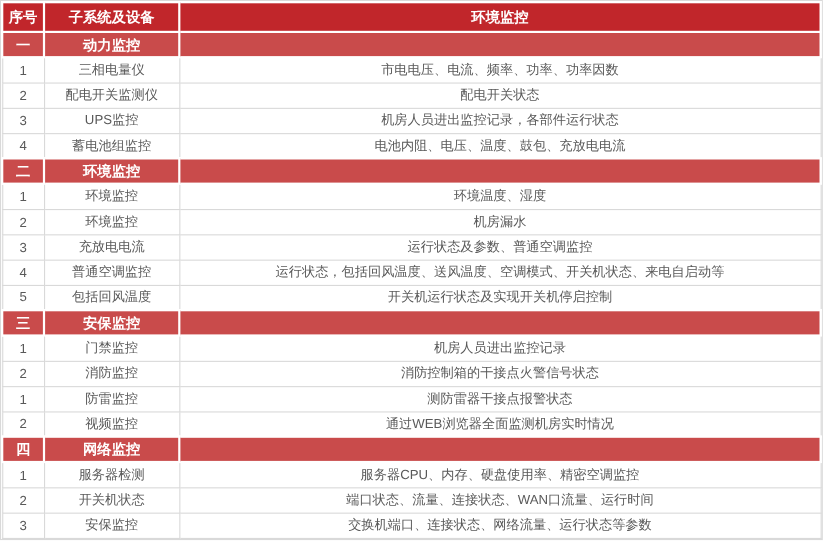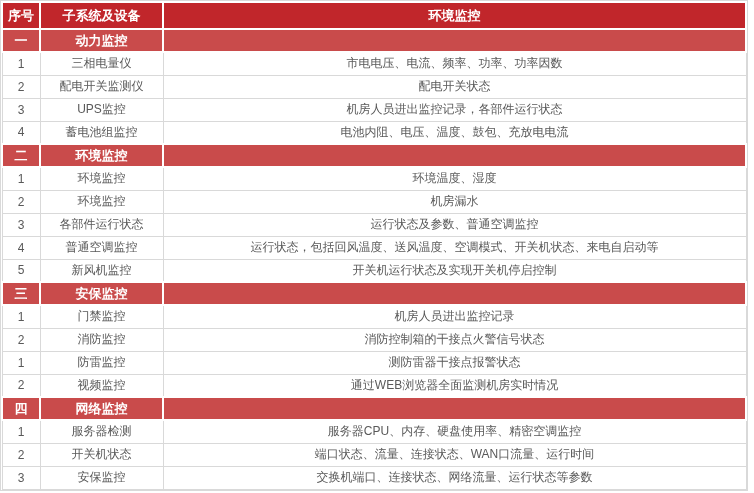--- a/index.html
+++ b/index.html
@@ -118,31 +118,31 @@
             <td>环境监控</td>
             <td>环境温度、湿度</td>
           </tr>
           <tr class="data-row">
             <td>2</td>
             <td>环境监控</td>
             <td>机房漏水</td>
           </tr>
           <tr class="data-row">
             <td>3</td>
-            <td>各部件运行状态</td>
+            <td>充放电电流</td>
             <td>运行状态及参数、普通空调监控</td>
           </tr>
           <tr class="data-row">
             <td>4</td>
             <td>普通空调监控</td>
             <td>运行状态，包括回风温度、送风温度、空调模式、开关机状态、来电自启动等</td>
           </tr>
           <tr class="data-row">
             <td>5</td>
-            <td>新风机监控</td>
+            <td>包括回风温度</td>
             <td>开关机运行状态及实现开关机停启控制</td>
           </tr>
           <tr class="section-row">
             <td>三</td>
             <td>安保监控</td>
             <td></td>
           </tr>
           <tr class="data-row">
             <td>1</td>
             <td>门禁监控</td>

